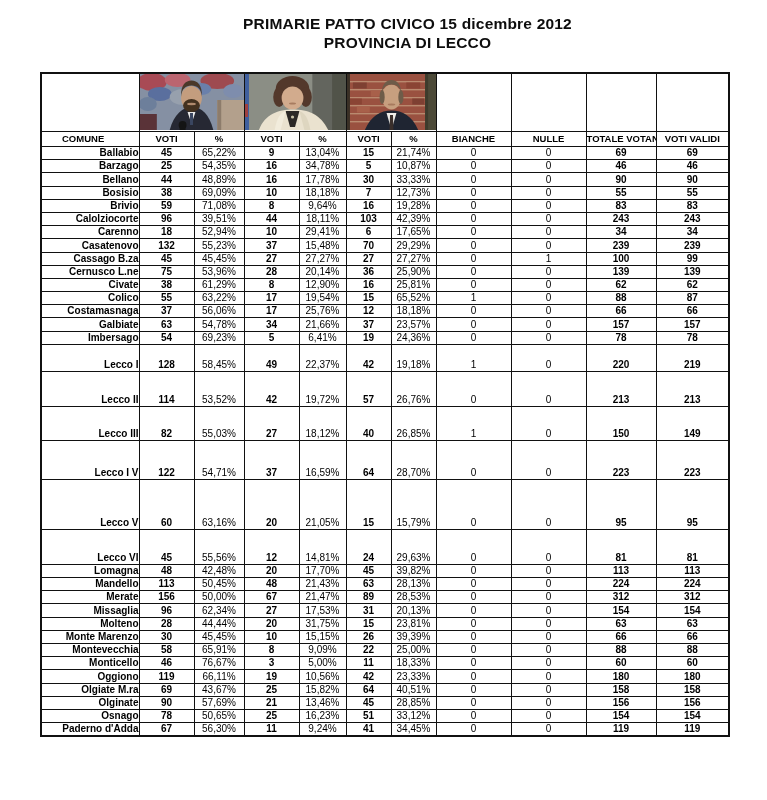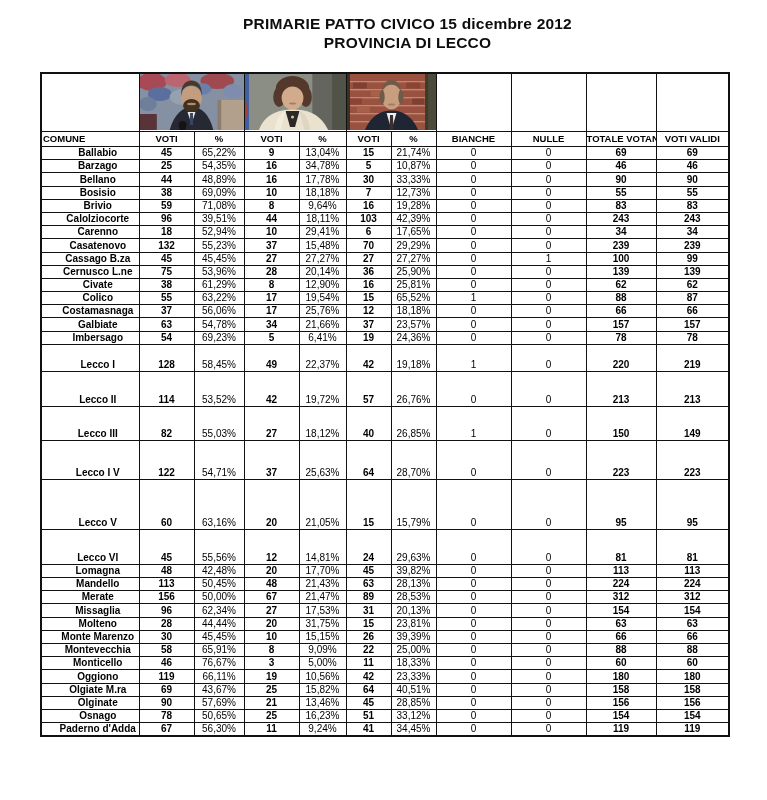--- a/index.html
+++ b/index.html
@@ -31,28 +31,28 @@
   }
   tr.photo-row { height:56px; }
   tr.photo-row td { vertical-align:top; }
   tr.photo-row svg { display:block; width:100%; height:56px; }
   tr.header-row { height:15px; }
   .results th {
     font-size:9.5px; font-weight:bold;
     text-align:center; vertical-align:middle;
     line-height:10px;
   }
-  .results th.h-left { text-align:left; padding-left:1px; }
+  .results th.h-left { text-align:left; padding-left:20px; }
   tr.data-row { height:13.2px; }
   .results td {
     font-size:10px; line-height:11px;
     vertical-align:bottom; padding-bottom:1px;
     text-align:center;
   }
-  td.c-name { text-align:center; padding-left:15px; font-weight:bold; }
+  td.c-name { text-align:right; padding-left:15px; font-weight:bold; }
   td.c-bold { font-weight:bold; }
   td.c-reg  { font-weight:normal; }
 </style>
 </head>
 <body>
 
 <div class="title-block">
   <div>PRIMARIE PATTO CIVICO 15 dicembre 2012</div>
   <div>PROVINCIA DI LECCO</div>
 </div>
@@ -398,21 +398,21 @@
         <td class="c-reg">1</td>
         <td class="c-reg">0</td>
         <td class="c-bold">150</td>
         <td class="c-bold">149</td>
       </tr>
       <tr class="data-row" style="height: 39px;">
         <td class="c-name">Lecco I V</td>
         <td class="c-bold">122</td>
         <td class="c-reg">54,71%</td>
         <td class="c-bold">37</td>
-        <td class="c-reg">25,63%</td>
+        <td class="c-reg">16,59%</td>
         <td class="c-bold">64</td>
         <td class="c-reg">28,70%</td>
         <td class="c-reg">0</td>
         <td class="c-reg">0</td>
         <td class="c-bold">223</td>
         <td class="c-bold">223</td>
       </tr>
       <tr class="data-row" style="height: 50px;">
         <td class="c-name">Lecco V</td>
         <td class="c-bold">60</td>

